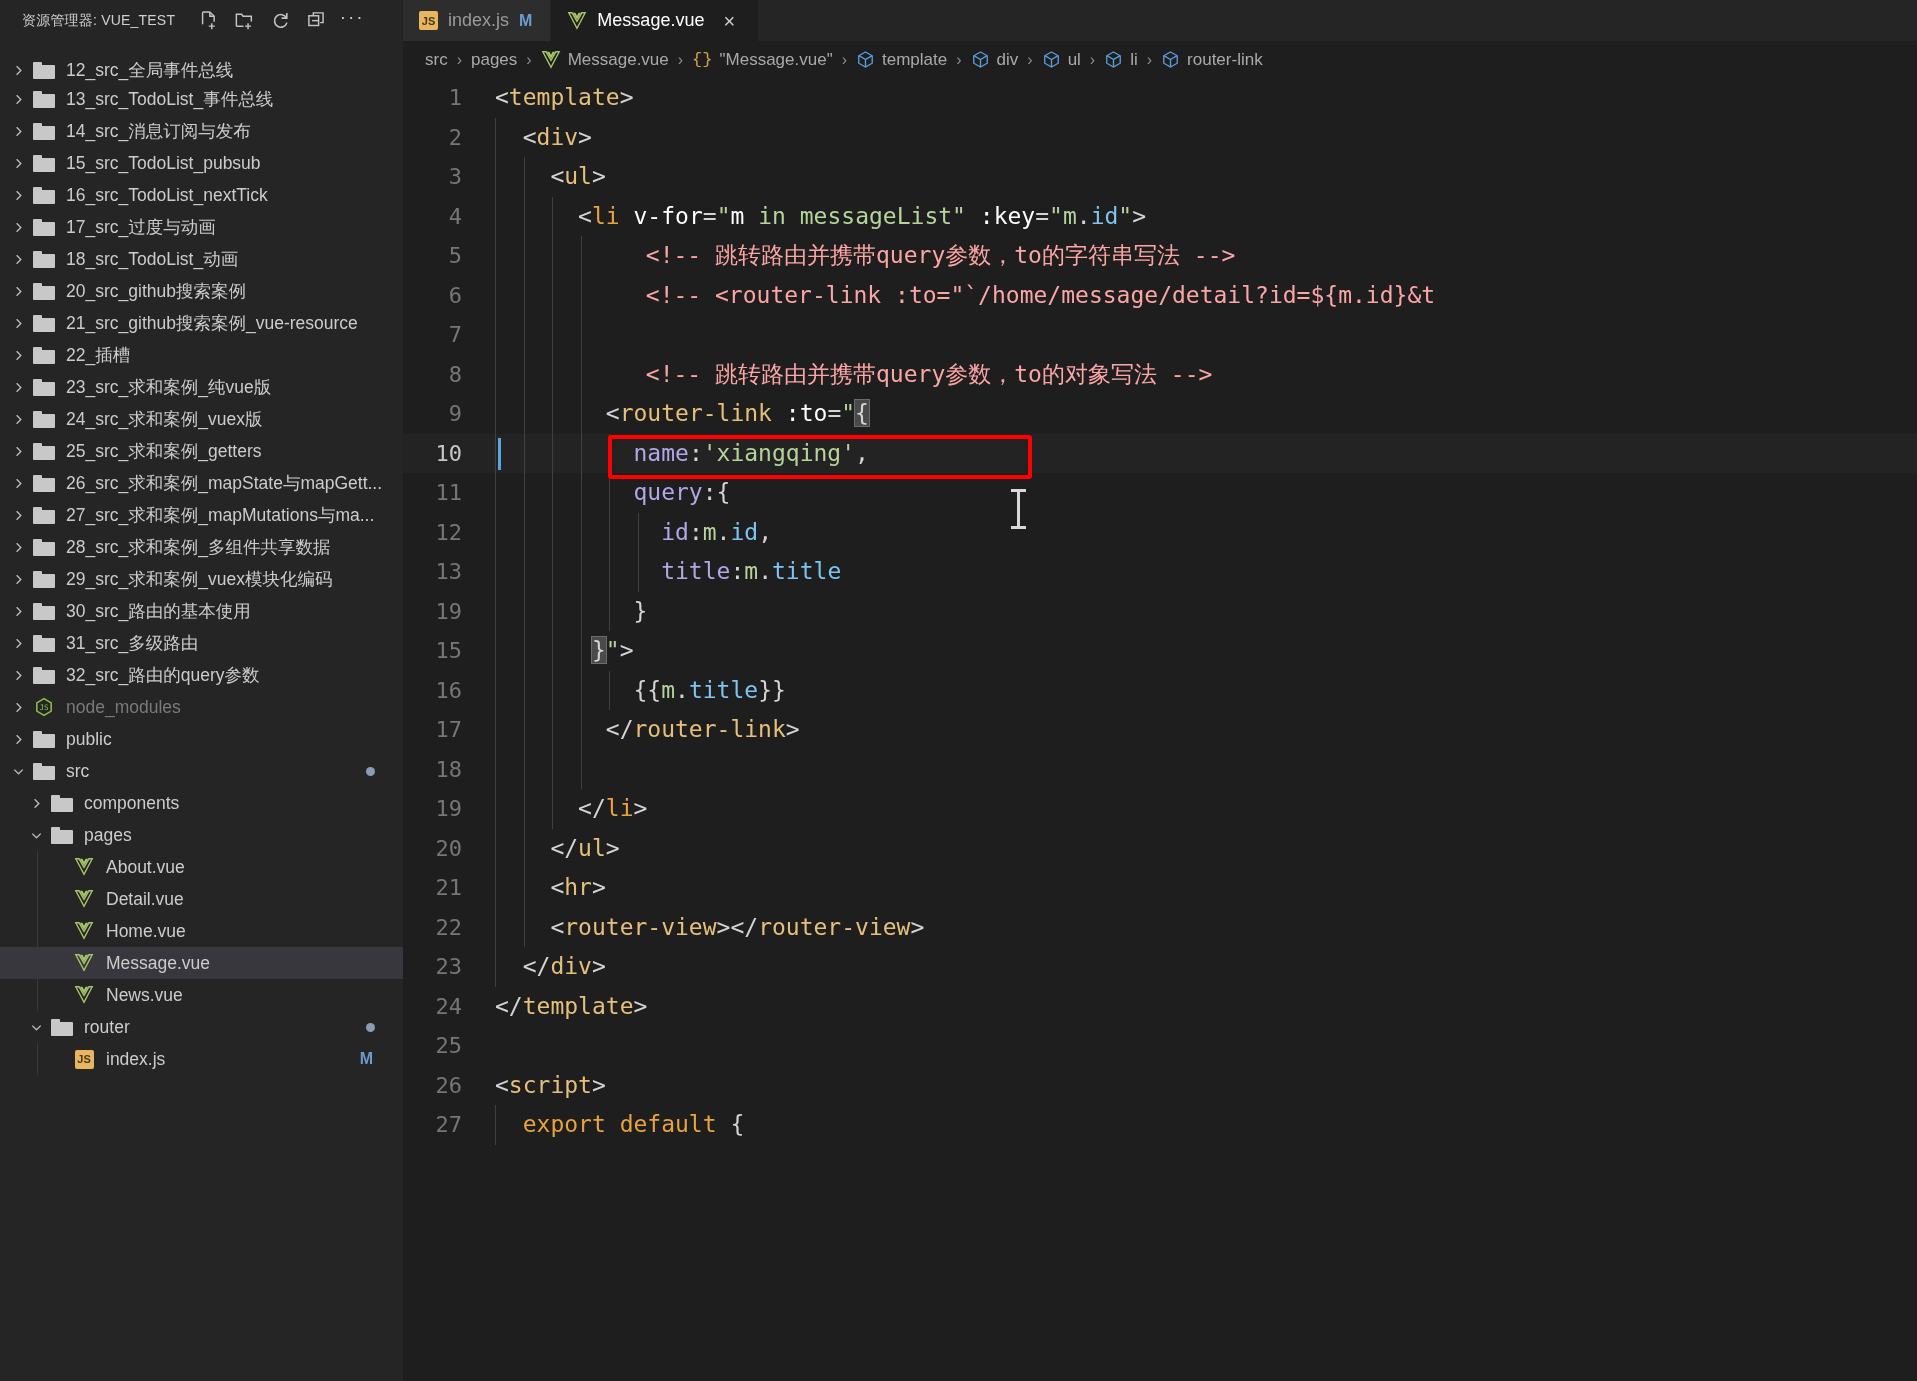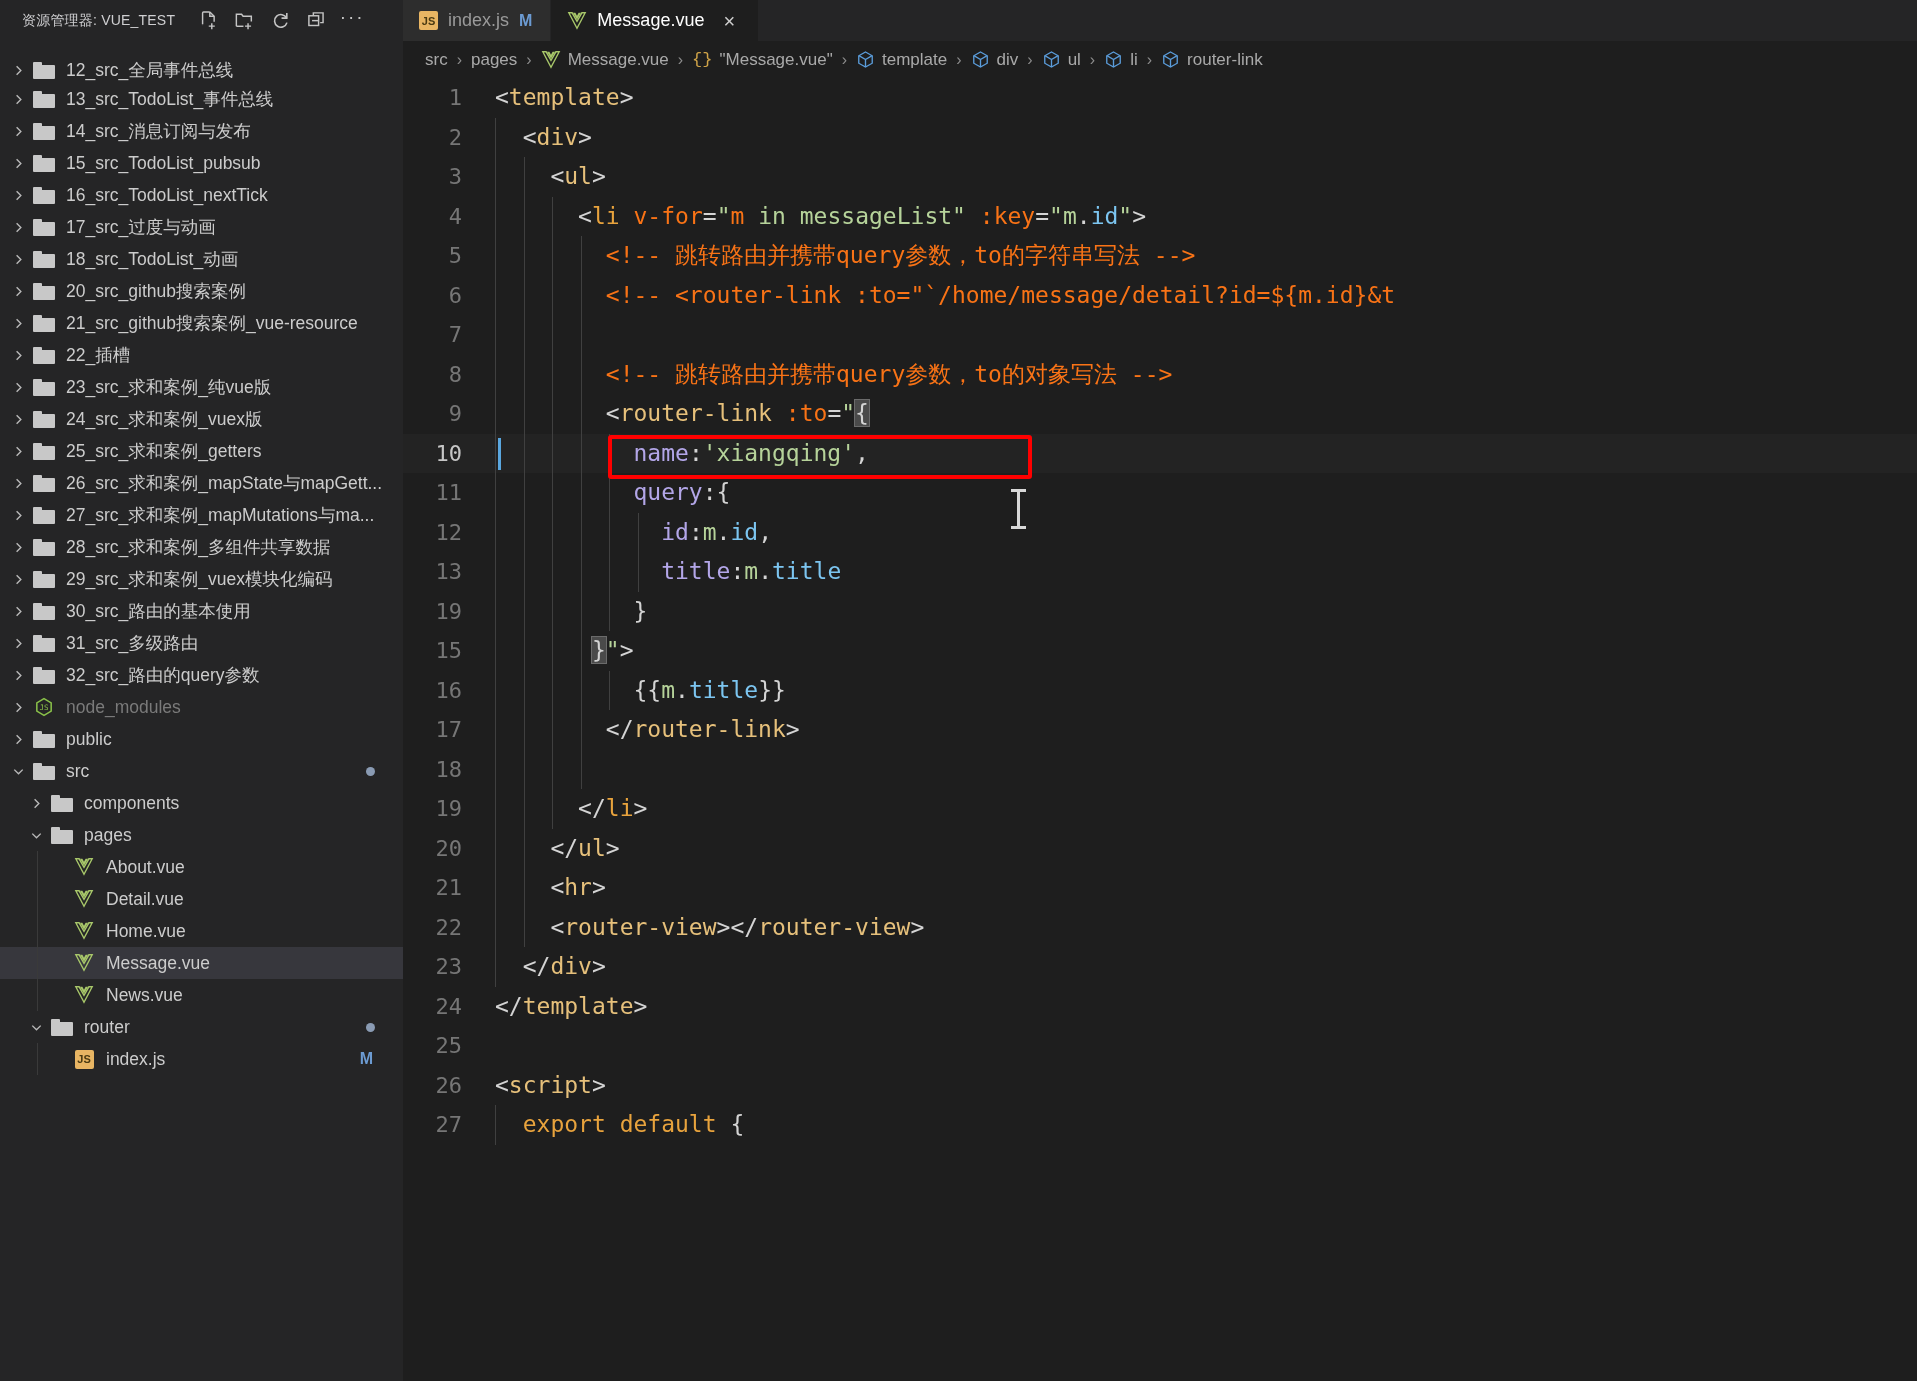--- a/index.html
+++ b/index.html
@@ -138,23 +138,23 @@
   .ctext2 { position: relative; padding-left: 10px; color: #d4d4d4; }
   .cursor {
     position: absolute; left: 95px; top: 4px; width: 3px; height: 32px; background: #5aa7e0;
   }
   .ind {
     position: absolute; top: 0; bottom: 0; width: 1px; background: #404040;
   }
   
   .t-tag   { color: #e6c07b; }
   .t-tagn  { color: #e8a33d; }
-  .t-attr  { color: #f97316; }
+  .t-attr  { color: #ffffff; }
   .t-str   { color: #b6d39a; }
-  .t-cmt   { color: #f97316; }
+  .t-cmt   { color: #fca5a5; margin-left: 40px; }
   .t-punc  { color: #d4d4d4; }
   .t-prop  { color: #b3a6e8; text-align: center; }
   .t-var   { color: #7cc5f0; }
   .t-kw    { color: #e8a33d; }
   .t-green { color: #b6d39a; }
   .bracket-hl { background: #4a4a4a; outline: 1px solid #6b6b6b; }
 
   .redbox {
     position: absolute; border: 4px solid #ff0000; border-radius: 3px;
     pointer-events: none;

